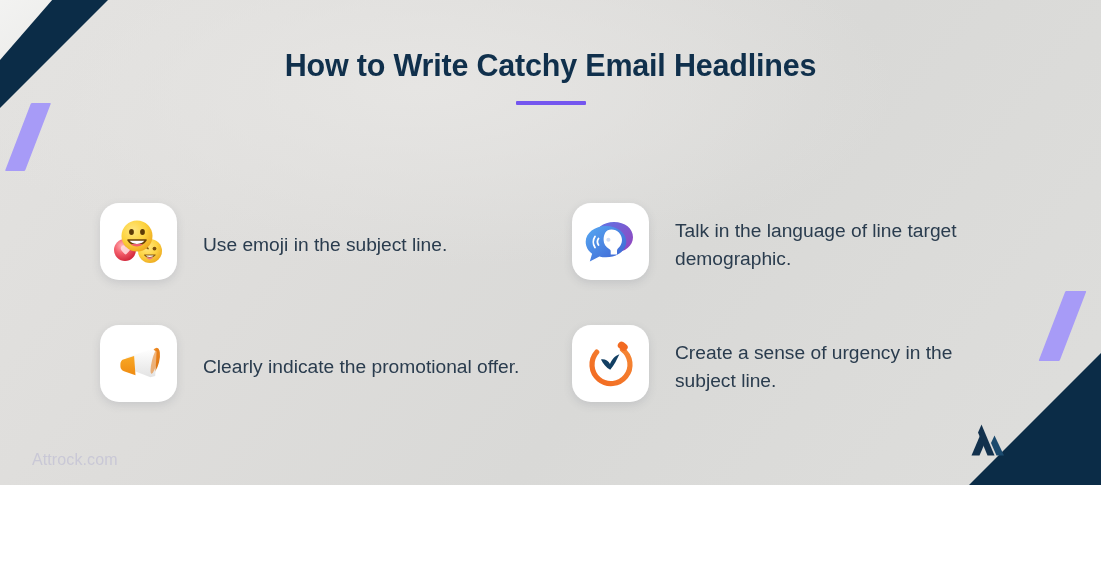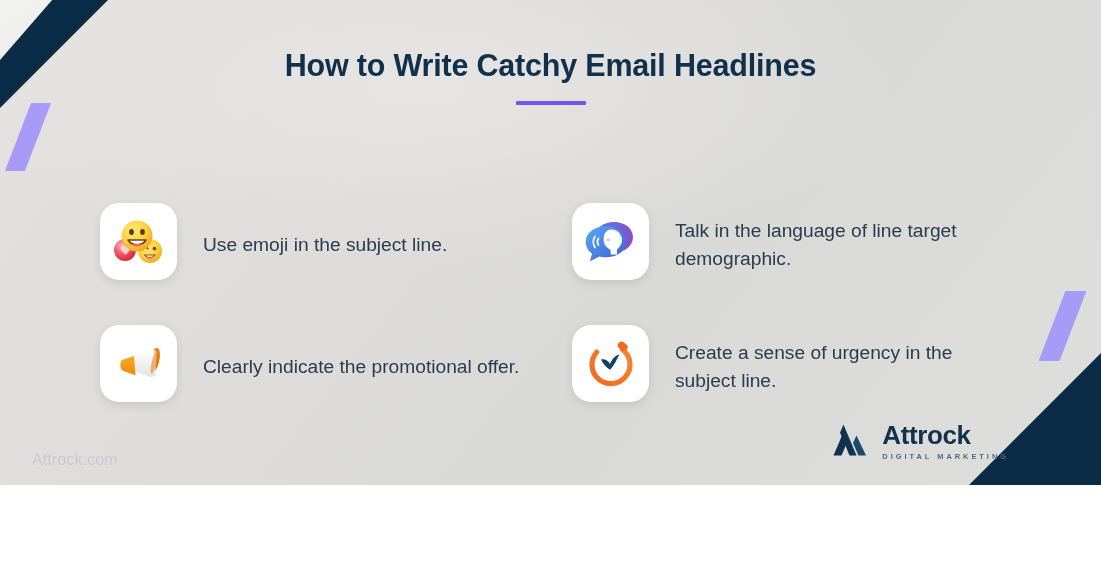--- a/index.html
+++ b/index.html
@@ -317,19 +317,15 @@
   <div class="watermark">Attrock.com</div>
 
   <div class="brand">
     <span>
       <svg width="42" height="34" viewBox="0 0 42 34">
         <path d="M14.5 1.5L27.5 32.5H20.5L11 9.5z" fill="#12314d"></path>
         <path d="M12.5 32.5H4.5L13 12.5l4 9.6z" fill="#12314d"></path>
         <path d="M27.5 12.5L37 32.5h-7.5L24 20z" fill="#1b4a6e"></path>
       </svg>
     </span>
-    <div class="brand-text">
-      <div class="brand-name">Attrock</div>
-      <div class="brand-tag">DIGITAL MARKETING</div>
-    </div>
   </div>
 
 </div>
 
 </body></html>

